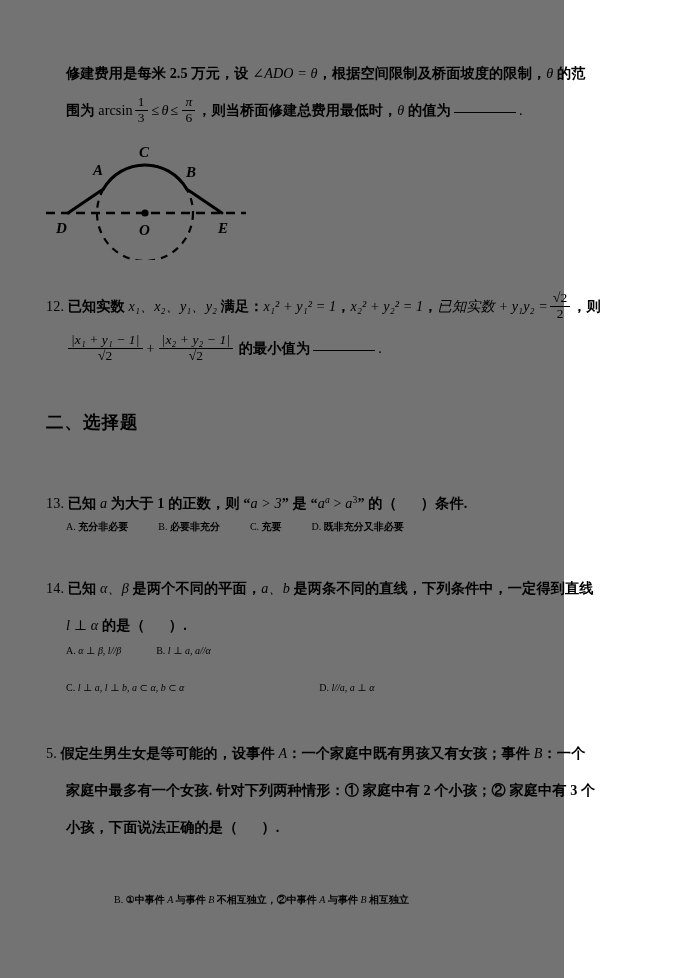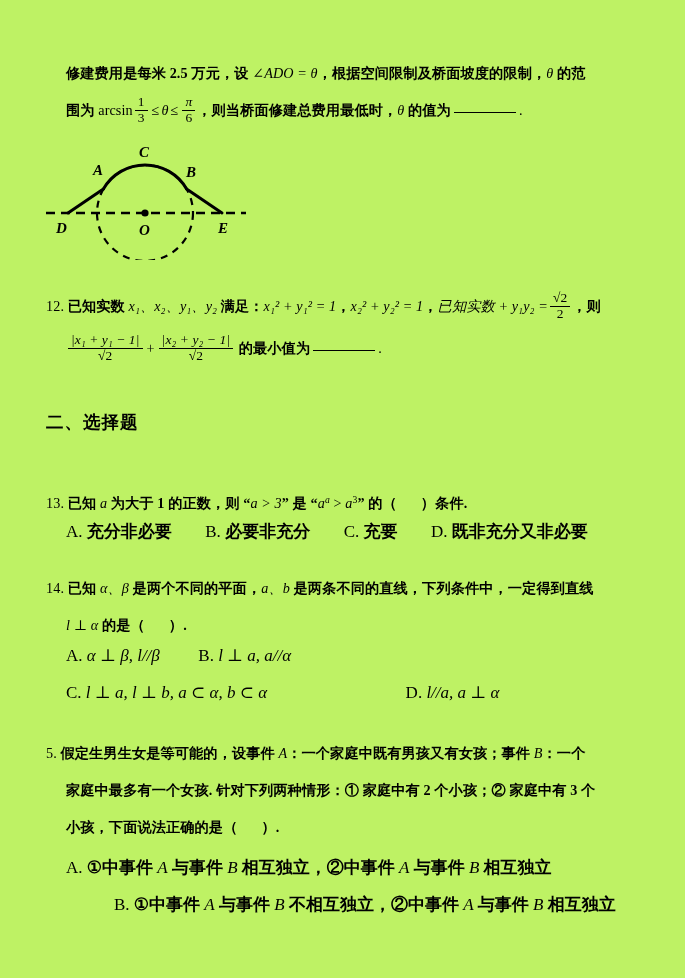--- a/index.html
+++ b/index.html
@@ -11,23 +11,23 @@
     width: 691px;
     height: 978px;
     position: relative;
     font-family: "Liberation Serif", "DejaVu Serif", serif;
     color: #000000;
     overflow: hidden;
   }
   .page {
     position: absolute;
     left: 0; top: 0;
-    width: 685px;
+    width: 564px;
     height: 978px;
-    background: #bef264;
+    background: #737373;
   }
 
   
   .blk {
     position: absolute;
     font-size: 14.2px;
     line-height: 37px;
     letter-spacing: 0.1px;
     white-space: nowrap;
   }
@@ -96,21 +96,21 @@
   .figure svg { display: block; }
   .fig-label {
     position: absolute;
     font-family: "Liberation Serif", "DejaVu Serif", serif;
     font-style: italic;
     font-weight: 700;
     font-size: 15px;
     white-space: nowrap;
   }
 
-  .opt { position: absolute; font-size: 17px; white-space: nowrap; }
+  .opt { position: absolute; font-size: 10px; white-space: nowrap; }
   .opt .lbl { font-family: "Liberation Serif", "DejaVu Serif", serif; font-style: normal; }
 </style>
 </head>
 <body>
 
 <div class="page">
 
   <div class="blk" style="left:66px; top:55px;">
     <span class="cn">修建费用是每米 2.5 万元，设 </span><span class="mi">∠ADO = θ</span><span class="cn">，根据空间限制及桥面坡度的限制，</span><span class="mi">θ</span><span class="cn"> 的范</span>
   </div>
@@ -190,21 +190,18 @@
   <div class="blk" style="left:46px; top:735px;">
     <span class="num">5.</span>&nbsp;<span class="cn">假定生男生女是等可能的，设事件 </span><span class="mi">A</span><span class="cn">：一个家庭中既有男孩又有女孩；事件 </span><span class="mi">B</span><span class="cn">：一个</span>
   </div>
 
   <div class="blk cn" style="left:66px; top:772px;">家庭中最多有一个女孩. 针对下列两种情形：① 家庭中有 2 个小孩；② 家庭中有 3 个</div>
 
   <div class="blk" style="left:66px; top:809px;">
     <span class="cn">小孩，下面说法正确的是（</span><span class="mcblank"></span><span class="cn">）.</span>
   </div>
 
-  <div class="opt" style="left:66px; top:856px;">
-    <span class="lbl">A.</span>&nbsp;<span class="cn">①中事件 </span><span class="mi">A</span><span class="cn"> 与事件 </span><span class="mi">B</span><span class="cn"> 相互独立，②中事件 </span><span class="mi">A</span><span class="cn"> 与事件 </span><span class="mi">B</span><span class="cn"> 相互独立</span>
-  </div>
 
   <div class="opt" style="left:66px; top:893px;margin-left:48px;">
     <span class="lbl">B.</span>&nbsp;<span class="cn">①中事件 </span><span class="mi">A</span><span class="cn"> 与事件 </span><span class="mi">B</span><span class="cn"> 不相互独立，②中事件 </span><span class="mi">A</span><span class="cn"> 与事件 </span><span class="mi">B</span><span class="cn"> 相互独立</span>
   </div>
 
 </div>
 
 </body></html>

